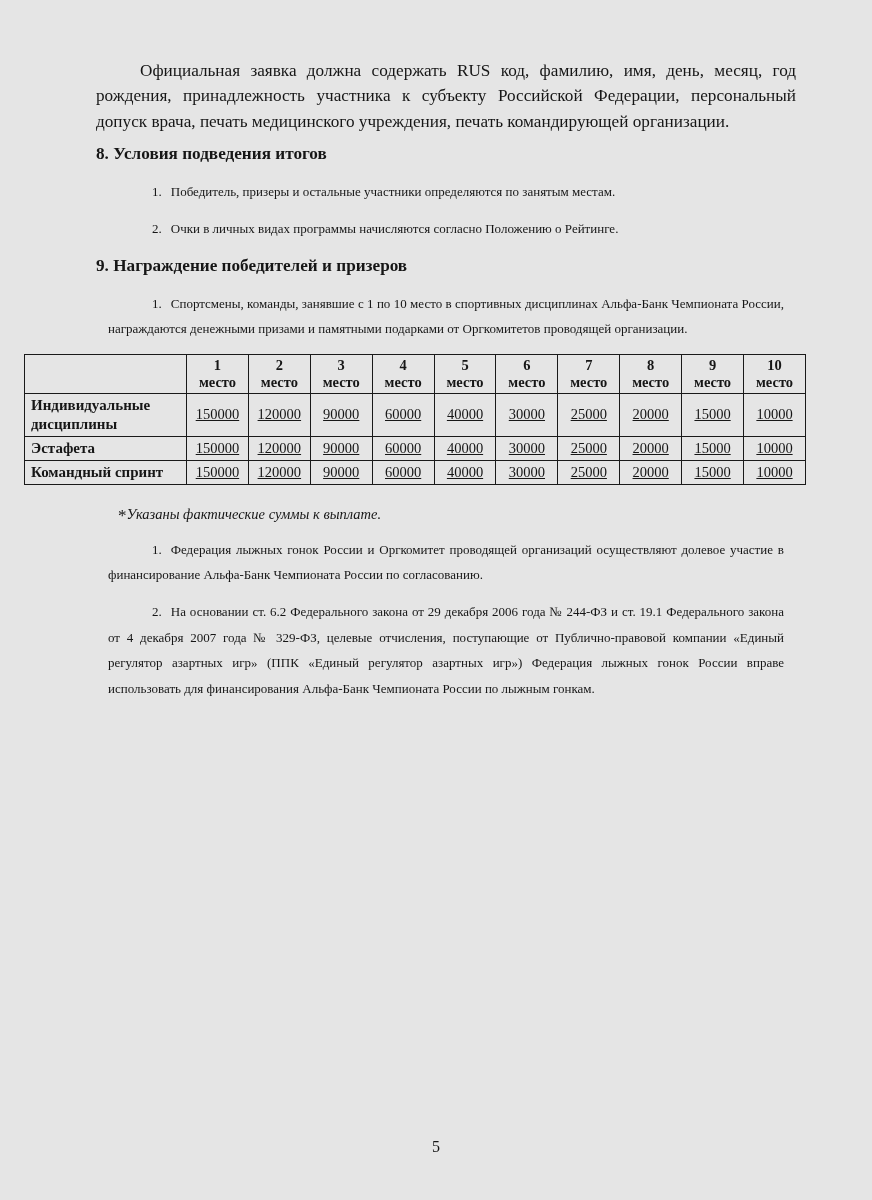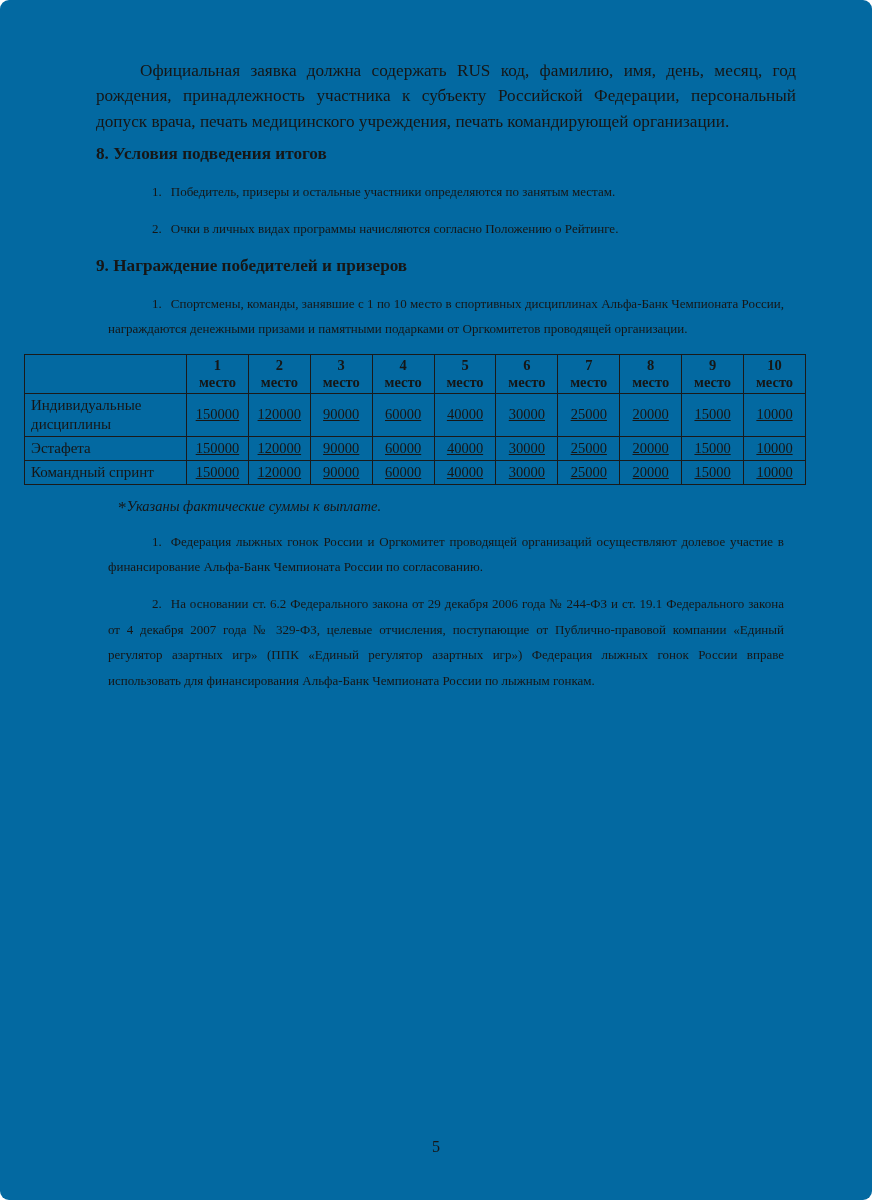--- a/index.html
+++ b/index.html
@@ -4,25 +4,24 @@
 <style>
   html, body {
     margin: 0;
     padding: 0;
     background: #ffffff;
   }
   .page {
     position: relative;
     width: 872px;
     height: 1200px;
-    background: #0369a1;
+    background: #e5e5e5;
     font-family: "Liberation Serif", "DejaVu Serif", serif;
     color: #161616;
     overflow: hidden;
-    border-radius: 9px;
   }
   .content {
     position: absolute;
     left: 96px;
     top: 58px;
     width: 700px;
   }
   p.body-par {
     margin: 0 0 0 0;
     font-size: 17.2px;
@@ -70,31 +69,31 @@
   table.prize-table th.place-head {
     font-weight: bold;
     font-size: 14.5px;
   }
   table.prize-table th.corner {
     border-left: 1px solid #1a1a1a;
     border-top: 1px solid #1a1a1a;
   }
   table.prize-table td.rowlabel {
     text-align: left;
-    font-weight: normal;
+    font-weight: bold;
     font-size: 15px;
     padding-left: 6px;
     line-height: 19px;
   }
   table.prize-table td.amount {
     font-size: 14.5px;
     text-decoration: underline;
   }
   .footnote {
-    margin: 12px 0 0 22px;
+    margin: 20px 0 0 22px;
     font-size: 14.5px;
     font-style: italic;
     line-height: 18px;
   }
   .footnote .star {
     font-style: normal;
     font-size: 17px;
     vertical-align: -2px;
   }
   .page-number {

